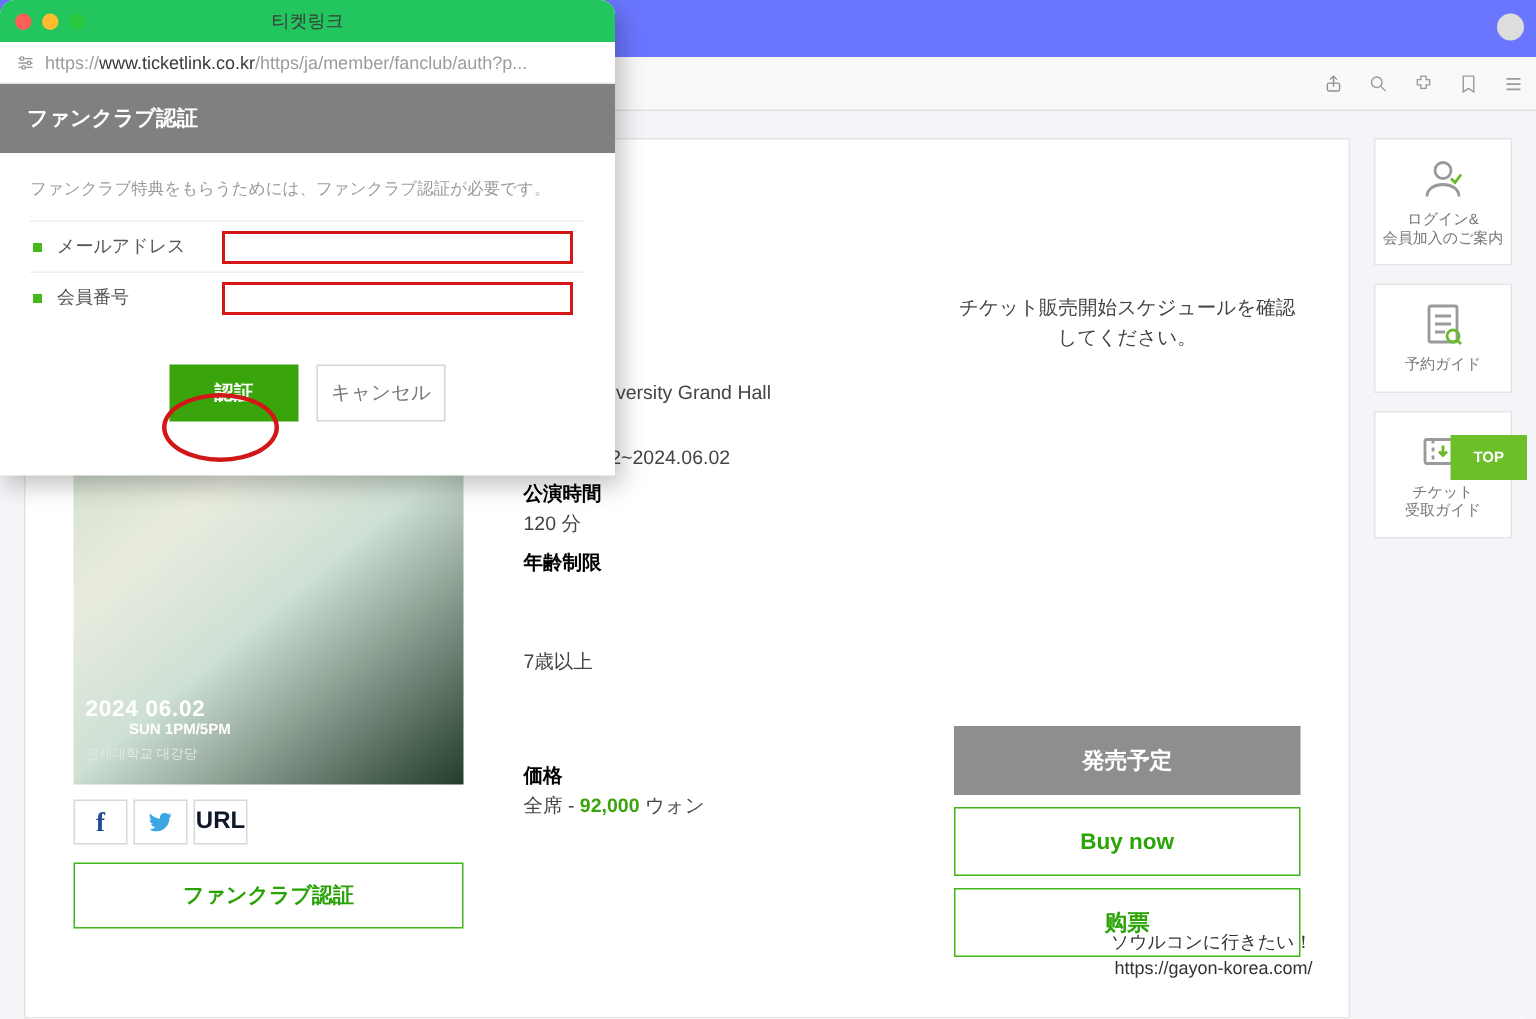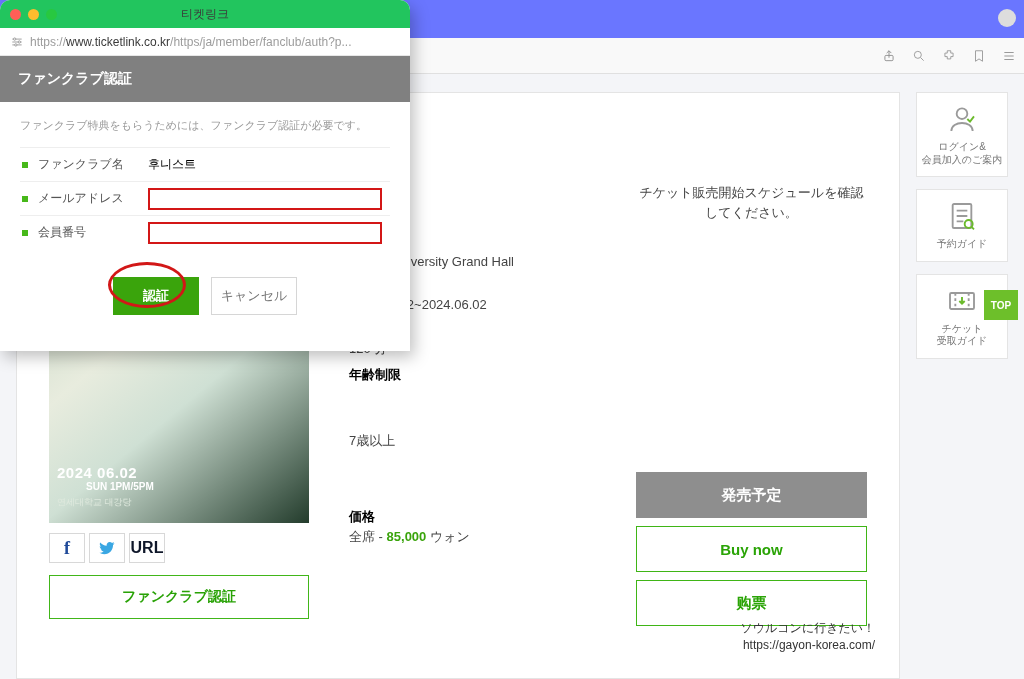--- a/index.html
+++ b/index.html
@@ -9,21 +9,21 @@
 .bg-browser { position: absolute; inset: 0; background: #f4f5f8; }
 .bg-topbar { height: 38px; background: linear-gradient(#6a76ff,#6a76ff); display: flex; align-items: center; }
 .bg-urlbar { height: 36px; background: #f9f9f9; border-bottom: 1px solid #e0e0e0; display:flex; align-items:center; padding:0 8px; gap:8px; }
 .bg-url { flex:1; font-size:13px; color:#59595e; }
 .bg-url-right { display:flex; gap:16px; align-items:center; color:#9a9a9a; }
 .bg-content { position:absolute; top:74px; left:0; right:0; bottom:0; padding: 18px 16px 0 16px; display:flex; gap:16px; }
 .main-card { background:#fff; flex:1; border:1px solid #e4e4e4; position:relative; padding:24px 32px 28px 32px; min-width:0;}
 .side-col { width:92px; display:flex; flex-direction:column; gap:12px; }
 .side-tile { background:#fff; border:1px solid #e4e4e4; display:flex; flex-direction:column; align-items:center; justify-content:center; padding:10px 4px; font-size:10px; color:#777; text-align:center; line-height:1.25; gap:6px;}
 .side-tile svg { width:32px; height:32px; }
-.top-btn { position:absolute; right:6px; top:290px; width:34px; height:30px; background:#6dbf2a; color:#fff; font-size:10px; font-weight:bold; display:flex; align-items:center; justify-content:center; }
+.top-btn { position:absolute; right:6px; top:290px; width:51px; height:30px; background:#6dbf2a; color:#fff; font-size:10px; font-weight:bold; display:flex; align-items:center; justify-content:center; }
 
 .title { font-size:22px; font-weight:700; color:#222; margin-bottom:40px;}
 .layout { display:flex; gap:40px; }
 .poster-col { width:260px; }
 .poster { width:260px; height:340px; background:linear-gradient(140deg,#bcd0be 0%, #e8ecde 40%, #cfe0d4 60%, #233c2c 100%); position:relative; margin-bottom:10px; overflow:hidden;}
 .poster-band { position:absolute; left:8px; bottom:14px; right:8px; }
 .poster-date { color:#fff; font-size:15px; font-weight:800; letter-spacing:.5px;}
 .poster-sub { color:#fff; font-size:10px; font-weight:700;margin-left:29px; }
 .poster-venue { color:#dfe9de; font-size:9px; margin-top:4px;}
 .share-row { display:flex; gap:4px; }
@@ -32,21 +32,21 @@
 .tw svg{ width:18px; height:18px; }
 .fanclub-btn { margin-top:12px; width:260px; height:44px; border:1px solid #41b619; color:#29a206; font-size:14px; font-weight:600; display:flex; align-items:center; justify-content:center; }
 
 .detail-col { flex:1; display:flex; gap:30px; min-width:0;}
 .info-col { width:300px; font-size:13px; color:#333; }
 .info-lbl { font-weight:700; color:#000000; margin-top:8px;}
 .info-val { color:#444; margin-top:2px;}
 .price-block { margin-top:58px; }
 .price-val { color:#3aa40c; font-weight:700; }
 
-.ticket-col { width:270px; margin-left:auto;}
+.ticket-col { width:270px; margin-left:auto;margin-top:12px;}
 .ticket-msg { font-size:13px; color:#444; text-align:center; line-height:1.5; margin-bottom:20px;}
 .btn { height:46px; display:flex; align-items:center; justify-content:center; font-size:15px; font-weight:600; margin-bottom:8px; }
 .btn-gray { background:#8e8e8e; color:#fff; }
 .btn-outline { border:1px solid #3fb516; color:#2aa406; }
 
 .footer-note { position:absolute; right:24px; bottom:24px; font-size:12px; color:#333; text-align:right; line-height:1.4;}
 
 
 .popup { position:absolute; left:0; top:0; width:410px; background:#fff; box-shadow: 4px 6px 16px rgba(0,0,0,.25); border-top-left-radius:10px; border-top-right-radius:10px; overflow:hidden; }
 .p-titlebar { height:28px; background:#22c55e; display:flex; align-items:center; padding:0 10px; gap:7px; position:relative;}
@@ -133,21 +133,21 @@
             <div class="info-val">Yonsei University Grand Hall</div>
             <div class="info-lbl">日付</div>
             <div class="info-val">2024.06.02~2024.06.02</div>
             <div class="info-lbl">公演時間</div>
             <div class="info-val">120 分</div>
             <div class="info-lbl">年齢制限</div>
             <div class="info-val" style="margin-top:48px;">7歳以上</div>
             <div class="price-block">
               <div class="info-lbl">価格</div>
               <div class="info-val">
-                <span>全席 - </span><span class="price-val">85,000</span><span> ウォン</span>
+                <span>全席 - </span><span class="price-val">92,000</span><span> ウォン</span>
               </div>
             </div>
           </div>
 
           <div class="ticket-col">
             <div class="ticket-msg">チケット販売開始スケジュールを確認してください。</div>
             <div style="height:230px"></div>
             <div class="btn btn-gray">発売予定</div>
             <div class="btn btn-outline">Buy now</div>
             <div class="btn btn-outline">购票</div>
@@ -211,25 +211,20 @@
         <circle cx="10" cy="17" r="2" fill="#fff"></circle>
       </svg>
     <span><span>https://</span><span class="p-url-host">www.ticketlink.co.kr</span><span>/https/ja/member/fanclub/auth?p...</span></span>
   </div>
   <div class="p-header">ファンクラブ認証</div>
   <div class="p-body" style="position:relative">
     <div class="p-hint">ファンクラブ特典をもらうためには、ファンクラブ認証が必要です。</div>
 
     <div class="p-row">
       <span class="p-bullet"></span>
-      <span class="p-lbl">ファンクラブ名</span>
-      <span>후니스트</span>
-    </div>
-    <div class="p-row">
-      <span class="p-bullet"></span>
       <span class="p-lbl">メールアドレス</span>
       <div class="p-field"></div>
     </div>
     <div class="p-row">
       <span class="p-bullet"></span>
       <span class="p-lbl">会員番号</span>
       <div class="p-field"></div>
     </div>
 
     <div class="p-actions">

